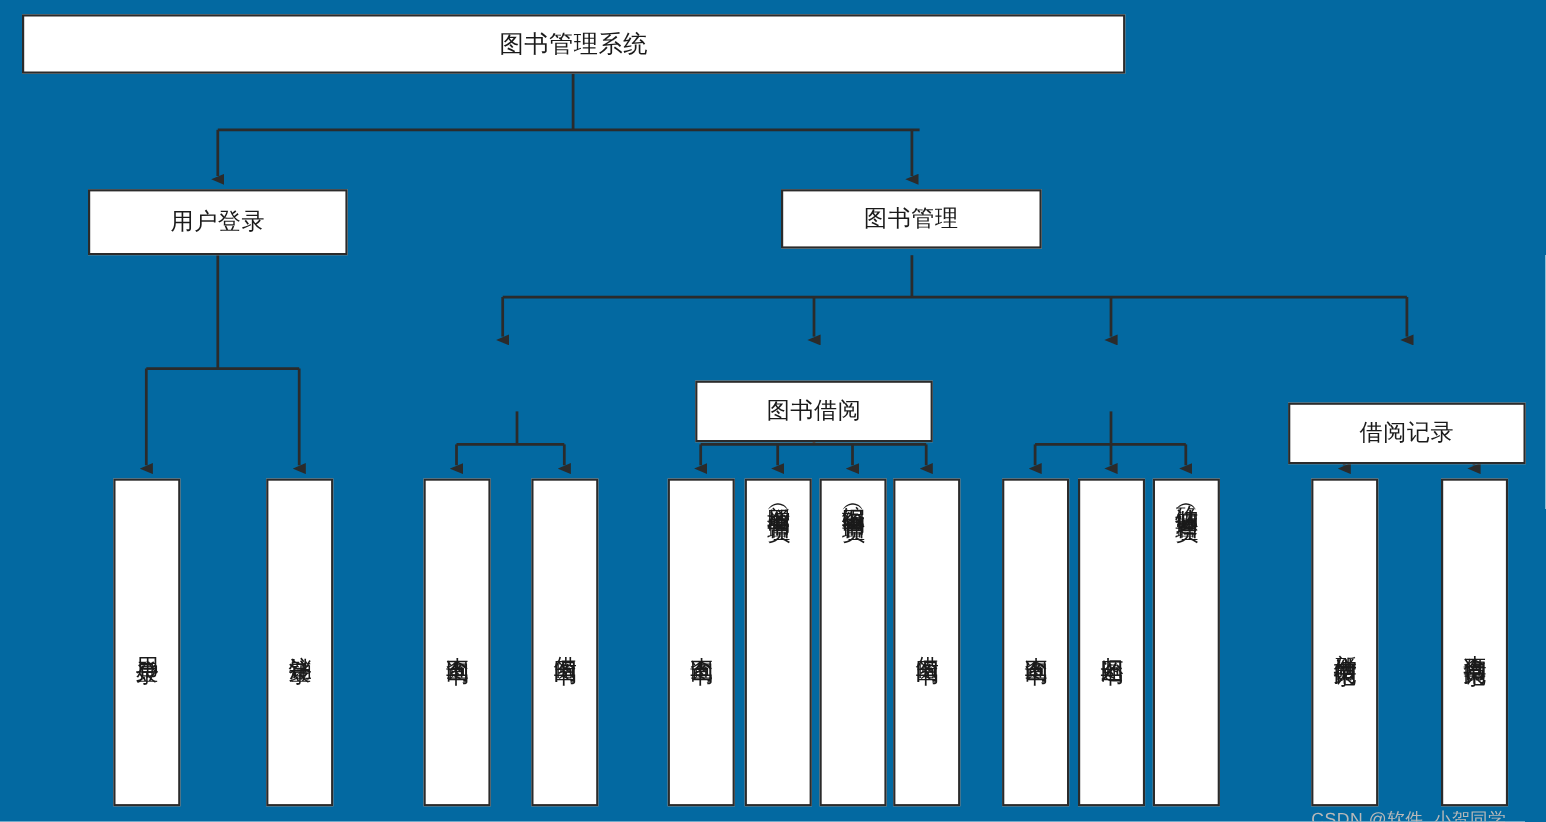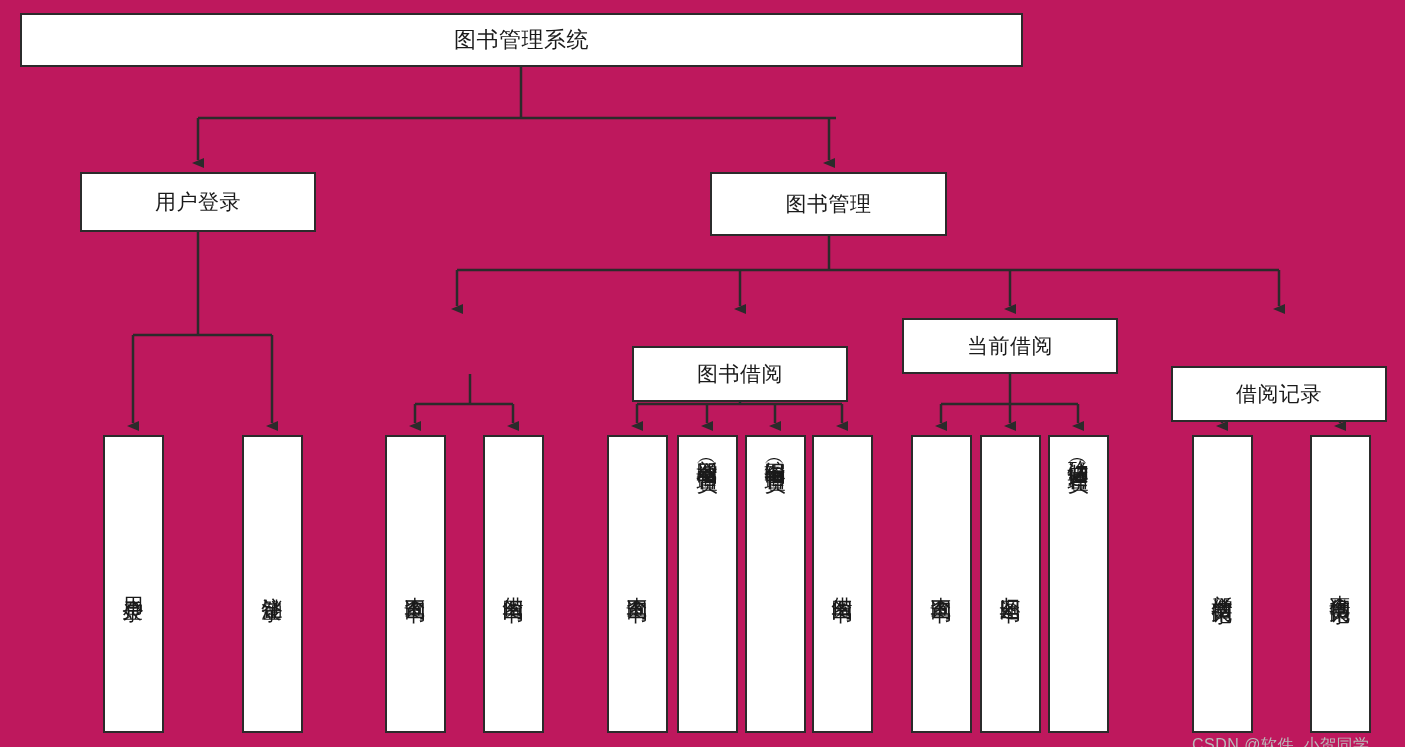--- a/index.html
+++ b/index.html
@@ -7,21 +7,21 @@
     padding: 0;
     background: #ffffff;
   }
   body {
     font-family: "Liberation Sans", "DejaVu Sans", sans-serif;
   }
   #canvas {
     position: relative;
     width: 1405px;
     height: 747px;
-    background: #be185d;
+    background: #0369a1;
     overflow: hidden;
   }
   svg.connectors {
     position: absolute;
     left: 0;
     top: 0;
     width: 1405px;
     height: 747px;
     pointer-events: none;
   }
@@ -127,29 +127,26 @@
     </g>
   </svg>
 
   <div class="node horiz" id="node-title" style="left:20px; top:13px; width:1003px; height:54px;">
     <span class="label">图书管理系统</span>
   </div>
 
   <div class="node horiz" style="left:80px; top:172px; width:236px; height:60px;">
     <span class="label">用户登录</span>
   </div>
-  <div class="node horiz" style="left:710px; top:172px; width:237px; height:64px;">
+  <div class="node horiz" style="left:710px; top:172px; width:237px; height:54px;">
     <span class="label">图书管理</span>
   </div>
 
   <div class="node horiz" style="left:632px; top:318px; width:216px; height:56px;margin-top:28px;">
     <span class="label">图书借阅</span>
-  </div>
-  <div class="node horiz" style="left:902px; top:318px; width:216px; height:56px;">
-    <span class="label">当前借阅</span>
   </div>
   <div class="node horiz" style="left:1171px; top:318px; width:216px; height:56px;margin-top:48px;">
     <span class="label">借阅记录</span>
   </div>
 
   <div class="node vert center" style="left:103px; top:435px; width:61px; height:298px;">
     <span class="label">用户登录</span>
   </div>
   <div class="node vert center" style="left:242px; top:435px; width:61px; height:298px;">
     <span class="label">注销登录</span>

